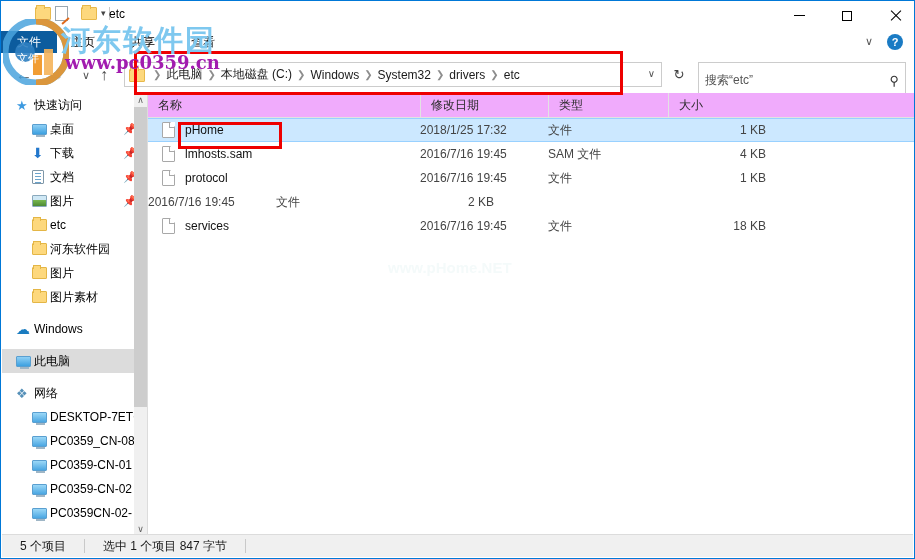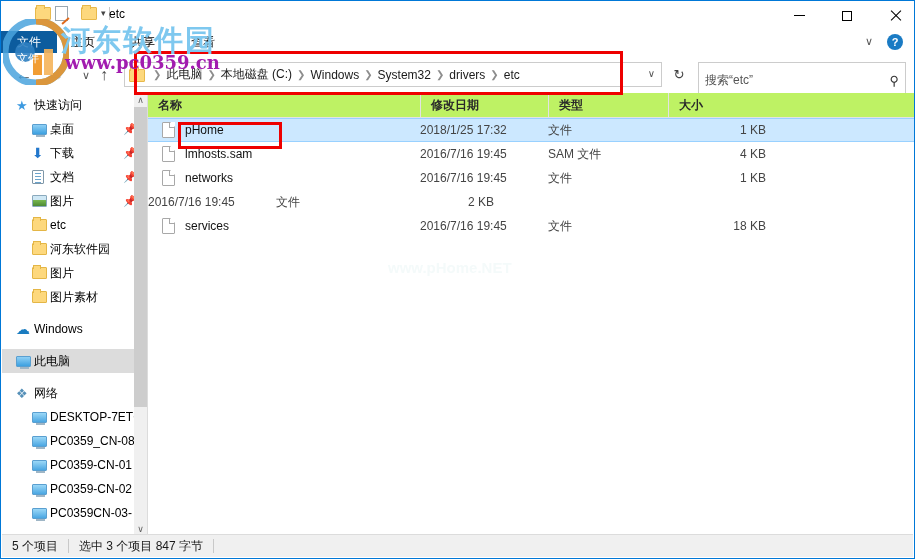--- a/index.html
+++ b/index.html
@@ -210,21 +210,21 @@
   .sb-arrow {
     position: absolute; left: 0; width: 13px; height: 14px; text-align: center;
     font-size: 9px; color: #606060; line-height: 14px; background: #f0f0f0;
   }
   #sb-up { top: 0; }
   #sb-down { bottom: 0; }
 
   
   #colheader {
     position: absolute; left: 147px; top: 92px; width: 766px; height: 25px;
-    background: #bef264; border-bottom: 1px solid #e2e2e2; font-weight: bold;
+    background: #f0abfc; border-bottom: 1px solid #e2e2e2;
   }
   .colh {
     position: absolute; top: 0; height: 25px; font-size: 12px; color: #2a2a2a;
     display: flex; align-items: center; padding-left: 10px;
     border-left: 1px solid #e2e2e2;
   }
   .colh.first { border-left: none; }
   #colh-name { left: 0; width: 272px; }
   #colh-date { left: 272px; width: 128px; }
   #colh-type { left: 400px; width: 120px; }
@@ -257,21 +257,21 @@
   .fdate { width: 128px; color: #444; }
   .ftype { width: 120px; color: #444; }
   .fsize { width: 98px; color: #444; text-align: right; }
 
   
   #statusbar {
     position: absolute; left: 1px; bottom: 1px; width: 911px; height: 23px;
     background: #f0f0f0; border-top: 1px solid #dcdcdc;
     display: flex; align-items: center; font-size: 12px; color: #1a1a1a;
   }
-  .stat { padding: 0 10px; }
+  .stat { padding: 0 18px; }
   .stat-div { width: 1px; height: 14px; background: #c9c9c9; }
 
   
   .redbox {
     position: absolute; border: 3px solid #ee0000; pointer-events: none;
   }
   #redbox-address { left: 133px; top: 50px; width: 489px; height: 44px; }
   #redbox-hosts { left: 177px; top: 121px; width: 104px; height: 27px; }
 
   
@@ -473,21 +473,21 @@
       <div class="sbrow lvl1">
         <span class="sbicon">
           <span class="ico-pc"></span>
         </span>
         <span class="sblabel">PC0359-CN-02</span>
       </div>
       <div class="sbrow lvl1">
         <span class="sbicon">
           <span class="ico-pc"></span>
         </span>
-        <span class="sblabel">PC0359CN-03-</span>
+        <span class="sblabel">PC0359CN-02-</span>
       </div>
     </div>
   <div id="sb-scrollbar">
     <div class="sb-arrow" id="sb-up">∧</div>
     <div id="sb-thumb"></div>
     <div class="sb-arrow" id="sb-down">∨</div>
   </div>
 
   <div id="colheader">
     <div class="colh first" id="colh-name">名称</div>
@@ -511,21 +511,21 @@
           <span class="ficon"></span>
           <span>lmhosts.sam</span>
         </div>
         <div class="fdate">2016/7/16 19:45</div>
         <div class="ftype">SAM 文件</div>
         <div class="fsize">4 KB</div>
       </div>
       <div class="frow">
         <div class="fname">
           <span class="ficon"></span>
-          <span>networks</span>
+          <span>protocol</span>
         </div>
         <div class="fdate">2016/7/16 19:45</div>
         <div class="ftype">文件</div>
         <div class="fsize">1 KB</div>
       </div>
       <div class="frow">
         <div class="fdate">2016/7/16 19:45</div>
         <div class="ftype">文件</div>
         <div class="fsize">2 KB</div>
       </div>
@@ -536,21 +536,21 @@
         </div>
         <div class="fdate">2016/7/16 19:45</div>
         <div class="ftype">文件</div>
         <div class="fsize">18 KB</div>
       </div>
     </div>
 
   <div id="statusbar">
     <span class="stat">5 个项目</span>
     <span class="stat-div"></span>
-    <span class="stat">选中 3 个项目  847 字节</span>
+    <span class="stat">选中 1 个项目  847 字节</span>
     <span class="stat-div"></span>
   </div>
 
   <div class="redbox" id="redbox-address"></div>
   <div class="redbox" id="redbox-hosts"></div>
 
   <svg id="wm-logo" viewBox="0 0 66 66">
     <circle cx="33" cy="33" r="31" fill="none" stroke="#4aa3dd" stroke-width="7" opacity="0.85"></circle>
     <path d="M33 2 A31 31 0 0 1 33 64" fill="none" stroke="#f0921e" stroke-width="7" opacity="0.85"></path>
     <circle cx="22" cy="33" r="10" fill="#2f7fc1" opacity="0.9"></circle>

